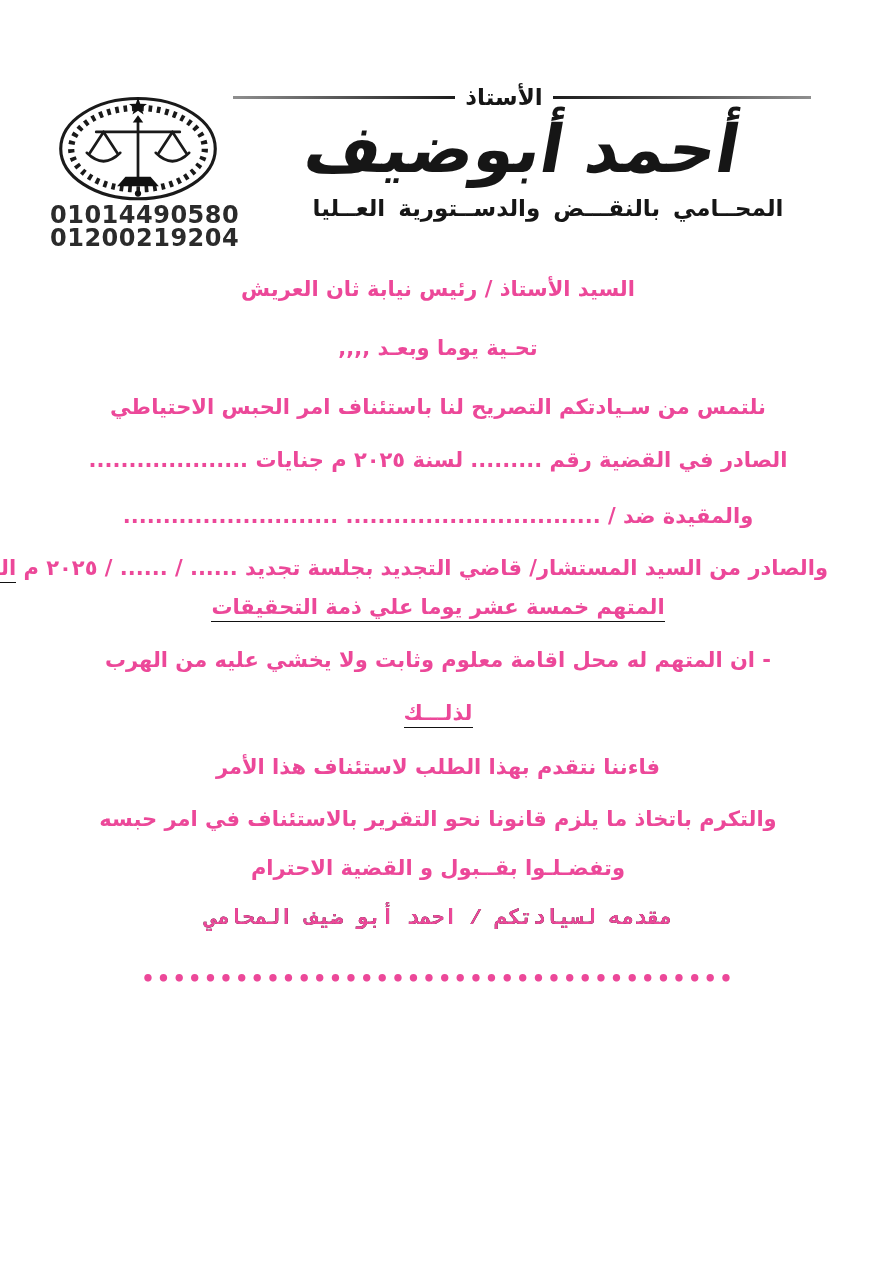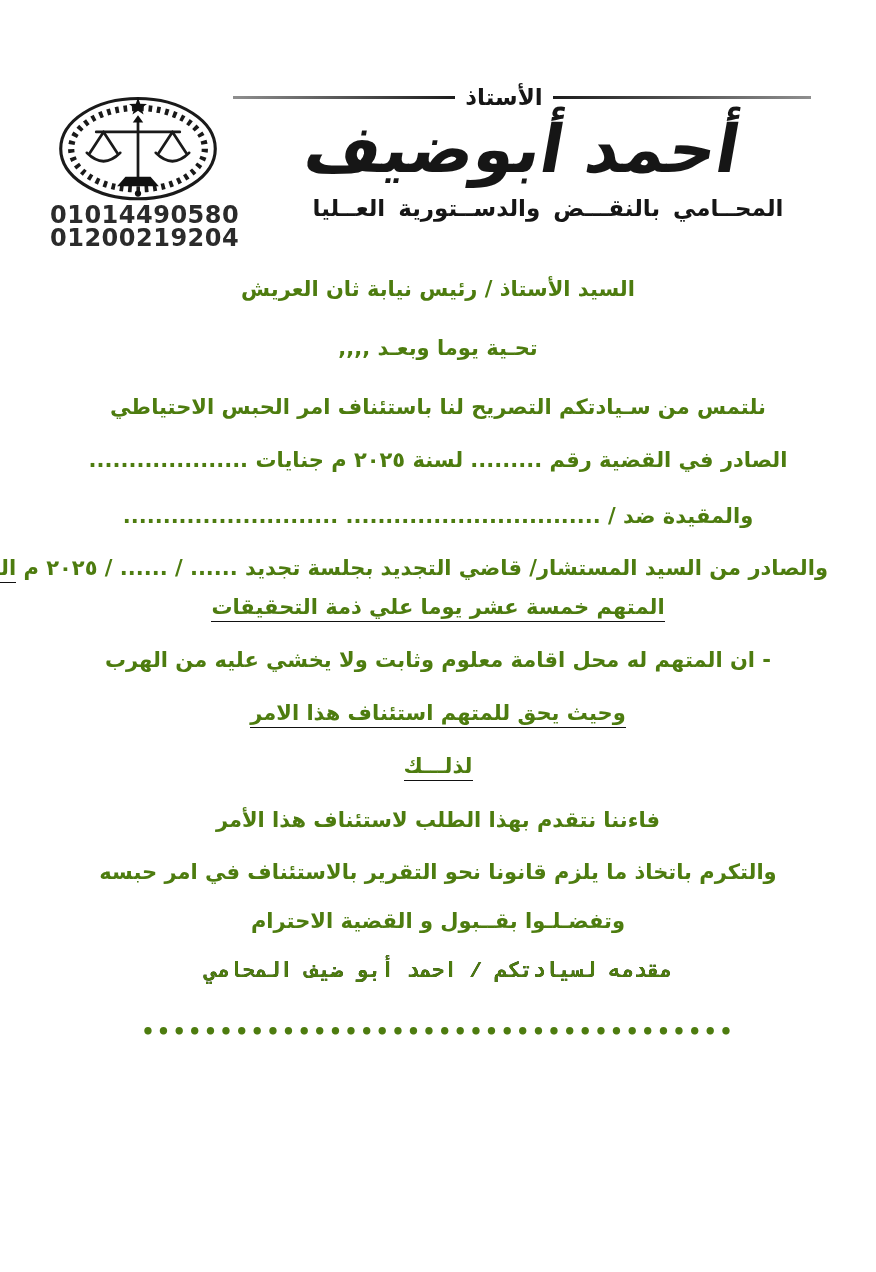--- a/index.html
+++ b/index.html
@@ -29,21 +29,21 @@
   .subtitle{
     font-size:23px;font-weight:bold;text-align:center;margin-top:3px;
     word-spacing:5px;padding-left:52px;white-space:nowrap;
   }
   
   .doc-body{
     position:absolute;top:276px;left:48px;right:48px;
     direction:rtl;text-align:center;
   }
   .doc-body p{
-    margin:0;font-size:21px;font-weight:bold;line-height:26px;color:#4d7c0f;
+    margin:0;font-size:21px;font-weight:bold;line-height:26px;color:#ec4899;
     white-space:nowrap;
   }
   .mb13{margin-bottom:13px !important;}
   .mb23{margin-bottom:23px !important;}
   .mb25{margin-bottom:25px !important;}
   .mb26{margin-bottom:26px !important;}
   .mb27{margin-bottom:27px !important;}
   .mb28{margin-bottom:28px !important;}
   .mb30{margin-bottom:30px !important;}
   .mb33{margin-bottom:33px !important;}
@@ -94,21 +94,20 @@
 
   <main class="doc-body">
     <p class="mb33">السيد الأستاذ / رئيس نيابة ثان العريش</p>
     <p class="mb33">تحـية يوما وبعـد ,,,,</p>
     <p class="mb27">نلتمس من سـيادتكم التصريح لنا باستئناف امر الحبس الاحتياطي</p>
     <p class="mb30">الصادر في القضية رقم ......... لسنة ٢٠٢٥ م جنايات ....................</p>
     <p class="mb26">والمقيدة ضد / ................................ ...........................</p>
     <p class="mb13"><span>والصادر من السيد المستشار/ قاضي التجديد بجلسة تجديد  ...... / ...... / ٢٠٢٥ م </span><span class="u">الذي قرر حبس</span></p>
     <p class="mb27"><span class="u">المتهم خمسة عشر يوما علي ذمة التحقيقات</span></p>
     <p class="mb27">- ان المتهم له محل اقامة معلوم وثابت ولا يخشي عليه من الهرب</p>
-    <p class="mb27"><span class="u">وحيث يحق للمتهم استئناف هذا الامر</span></p>
     <p class="mb28"><span class="u">لذلـــك</span></p>
     <p class="mb26">فاءننا نتقدم بهذا الطلب لاستئناف هذا الأمر</p>
     <p class="mb23">والتكرم باتخاذ ما يلزم قانونا نحو التقرير بالاستئناف في امر حبسه</p>
     <p class="mb25">وتفضـلـوا بقــبول و القضية الاحترام</p>
     <p class="mb34 bold-strong">مقدمه لسيادتكم /  احمد أبو ضيف المحامي</p>
     <p class="dots-row">••••••••••••••••••••••••••••••••••••••</p>
   </main>
 
 </div>
 

